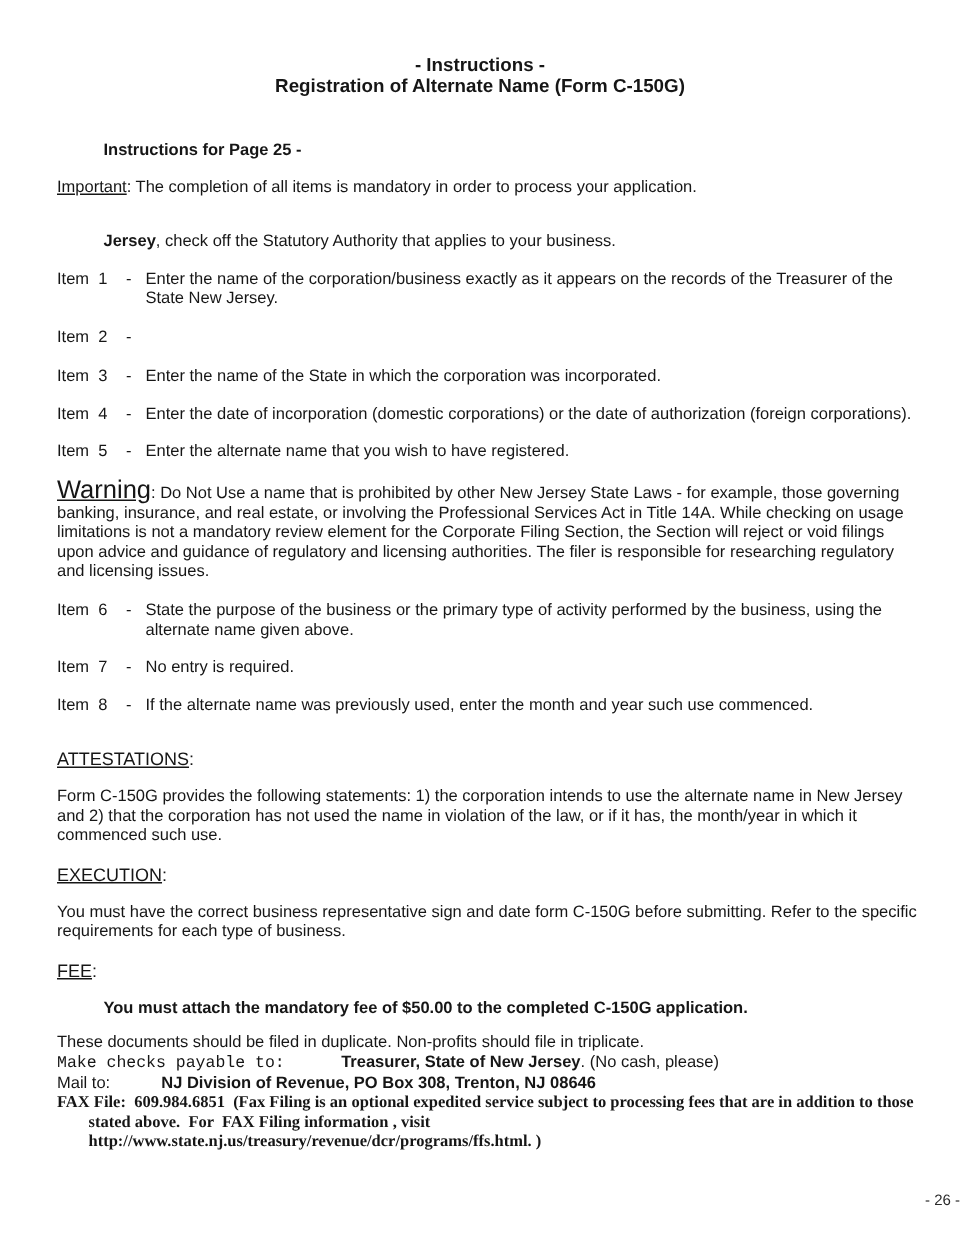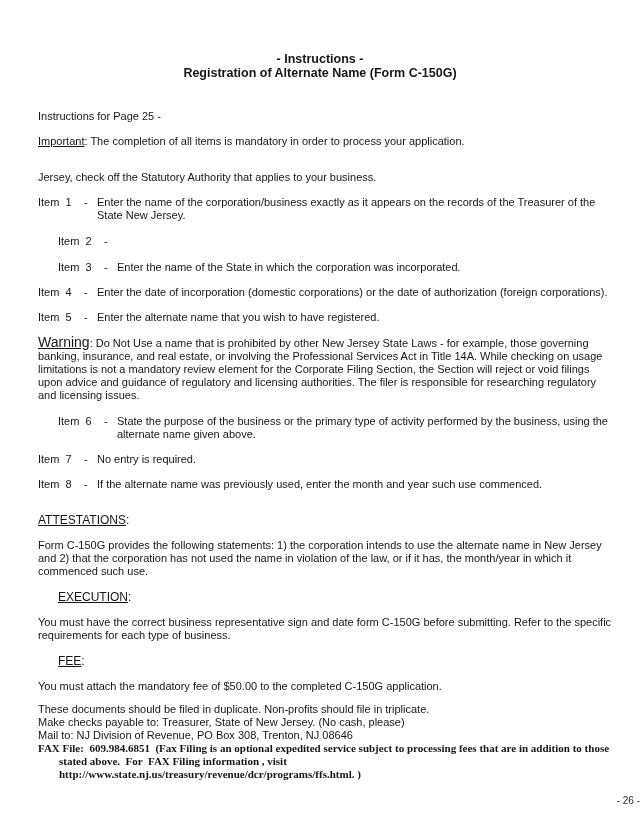--- a/index.html
+++ b/index.html
@@ -9,38 +9,38 @@
     width: 640px;
     height: 828px;
     background: #ffffff;
     font-family: "Liberation Sans", "DejaVu Sans", sans-serif;
     font-size: 11px;
     line-height: 13px;
     color: #161616;
     overflow: hidden;
   }
   .title-block {
-    padding-top: 52px;
+    padding-top: 36px;
     text-align: center;
     font-weight: bold;
     font-size: 12.5px;
     line-height: 14px;
   }
   .content {
     margin: 30px 28px 0 38px;
     width: 574px;
   }
-  .b { font-weight: normal; }
+  .b { font-weight: bold; margin-left: 31px; }
   .u { text-decoration: underline; }
   .mt { margin-top: 12px; }
   .mt-lg { margin-top: 23px; }
-  .mt-md { margin-top: 13px; margin-left: 20px; }
+  .mt-md { margin-top: 13px; }
   .mt-sm { margin-top: 10px; }
   .section-head { font-size: 12px; }
-  .warning-label { font-size: 14px; text-decoration: underline; }
+  .warning-label { font-size: 17px; text-decoration: underline; }
   .item { display: flex; }
   .item-label {
     font-weight: normal;
     white-space: pre;
     flex: 0 0 46px;
     width: 46px;
   }
   .item-dash { flex: 0 0 13px; width: 13px; }
   .item-text { flex: 1; }
   .fee-lines { width: 600px; }
@@ -127,21 +127,21 @@
 
     <p class="mt-md section-head"><span class="u">EXECUTION</span><span>:</span></p>
     <p class="mt">You must have the correct business representative sign and date form C-150G before submitting. Refer to the specific requirements for each type of business.</p>
 
     <p class="mt-md section-head"><span class="u">FEE</span><span>:</span></p>
 
     <p class="mt b">You must attach the mandatory fee of $50.00 to the completed C-150G application.</p>
 
     <div class="fee-lines mt-sm">
       <div>These documents should be filed in duplicate. Non-profits should file in triplicate.</div>
-      <div><span style="white-space:pre-wrap;">Make checks payable to: </span><span class="b">Treasurer, State of New Jersey</span><span>. (No cash, please)</span></div>
+      <div><span style="white-space:pre-wrap;font-family:Liberation Mono, monospace;">Make checks payable to: </span><span class="b">Treasurer, State of New Jersey</span><span>. (No cash, please)</span></div>
       <div><span style="white-space:pre-wrap;">Mail to: </span><span class="b">NJ Division of Revenue, PO Box 308, Trenton, NJ 08646</span></div>
       <div class="fax">FAX File:  609.984.6851  (Fax Filing is an optional expedited service subject to processing fees that are in addition to those stated above.  For  FAX Filing information , visit
 http://www.state.nj.us/treasury/revenue/dcr/programs/ffs.html. )</div>
     </div>
 
   </div>
 
   <div class="footer">- 26 -</div>
 
 </div>

